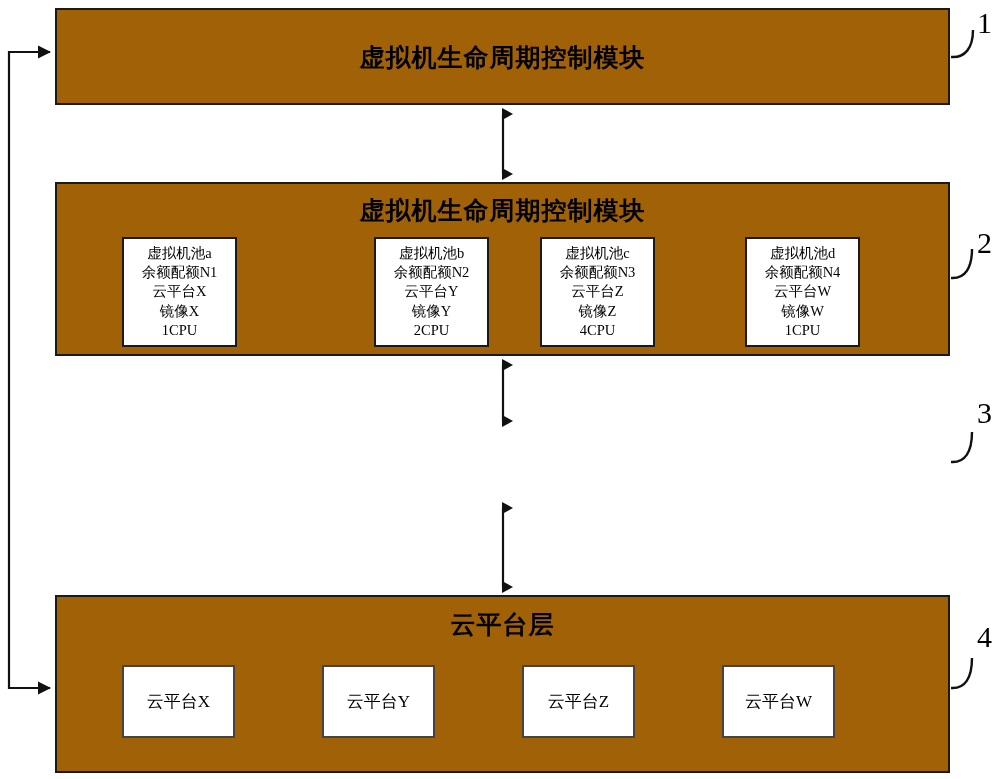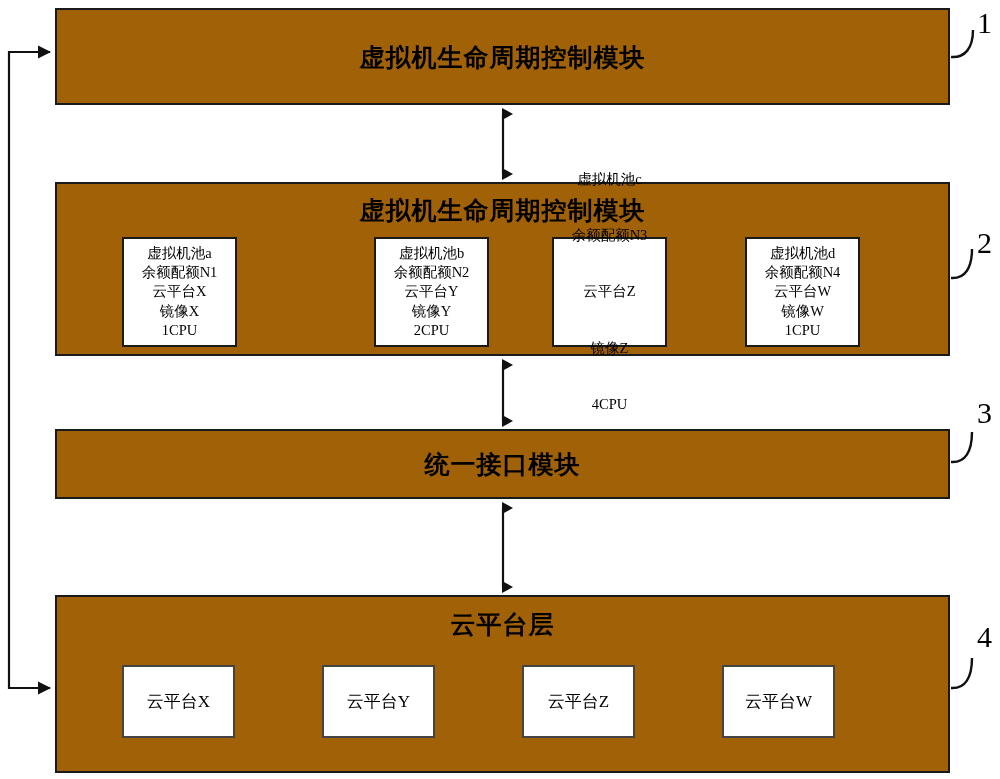--- a/index.html
+++ b/index.html
@@ -211,43 +211,40 @@
       </div>
 
       <div class="pool-box" style="left:283px;margin-left:34px;">
         <span>虚拟机池b</span>
         <span>余额配额N2</span>
         <span>云平台Y</span>
         <span>镜像Y</span>
         <span>2CPU</span>
       </div>
 
-      <div class="pool-box" style="left:495px;gap:37px;">
+      <div class="pool-box" style="left:483px;">
         <span>虚拟机池c</span>
         <span>余额配额N3</span>
         <span>云平台Z</span>
         <span>镜像Z</span>
         <span>4CPU</span>
       </div>
 
       <div class="pool-box" style="left:688px;">
         <span>虚拟机池d</span>
         <span>余额配额N4</span>
         <span>云平台W</span>
         <span>镜像W</span>
         <span>1CPU</span>
       </div>
 
     </div>
   </div>
   <div class="ref-num" style="left:977px; top:228px;">2</div>
 
-  <div class="module" id="module-interface">
-    <div class="module-title">统一接口模块</div>
-  </div>
   <div class="ref-num" style="left:977px; top:398px;">3</div>
 
   <div class="module" id="module-cloudlayer">
     <div class="module-title">云平台层</div>
     <div class="cloud-row">
 
       <div class="cloud-box" style="left:65px;">
         <span>云平台X</span>
       </div>
 

